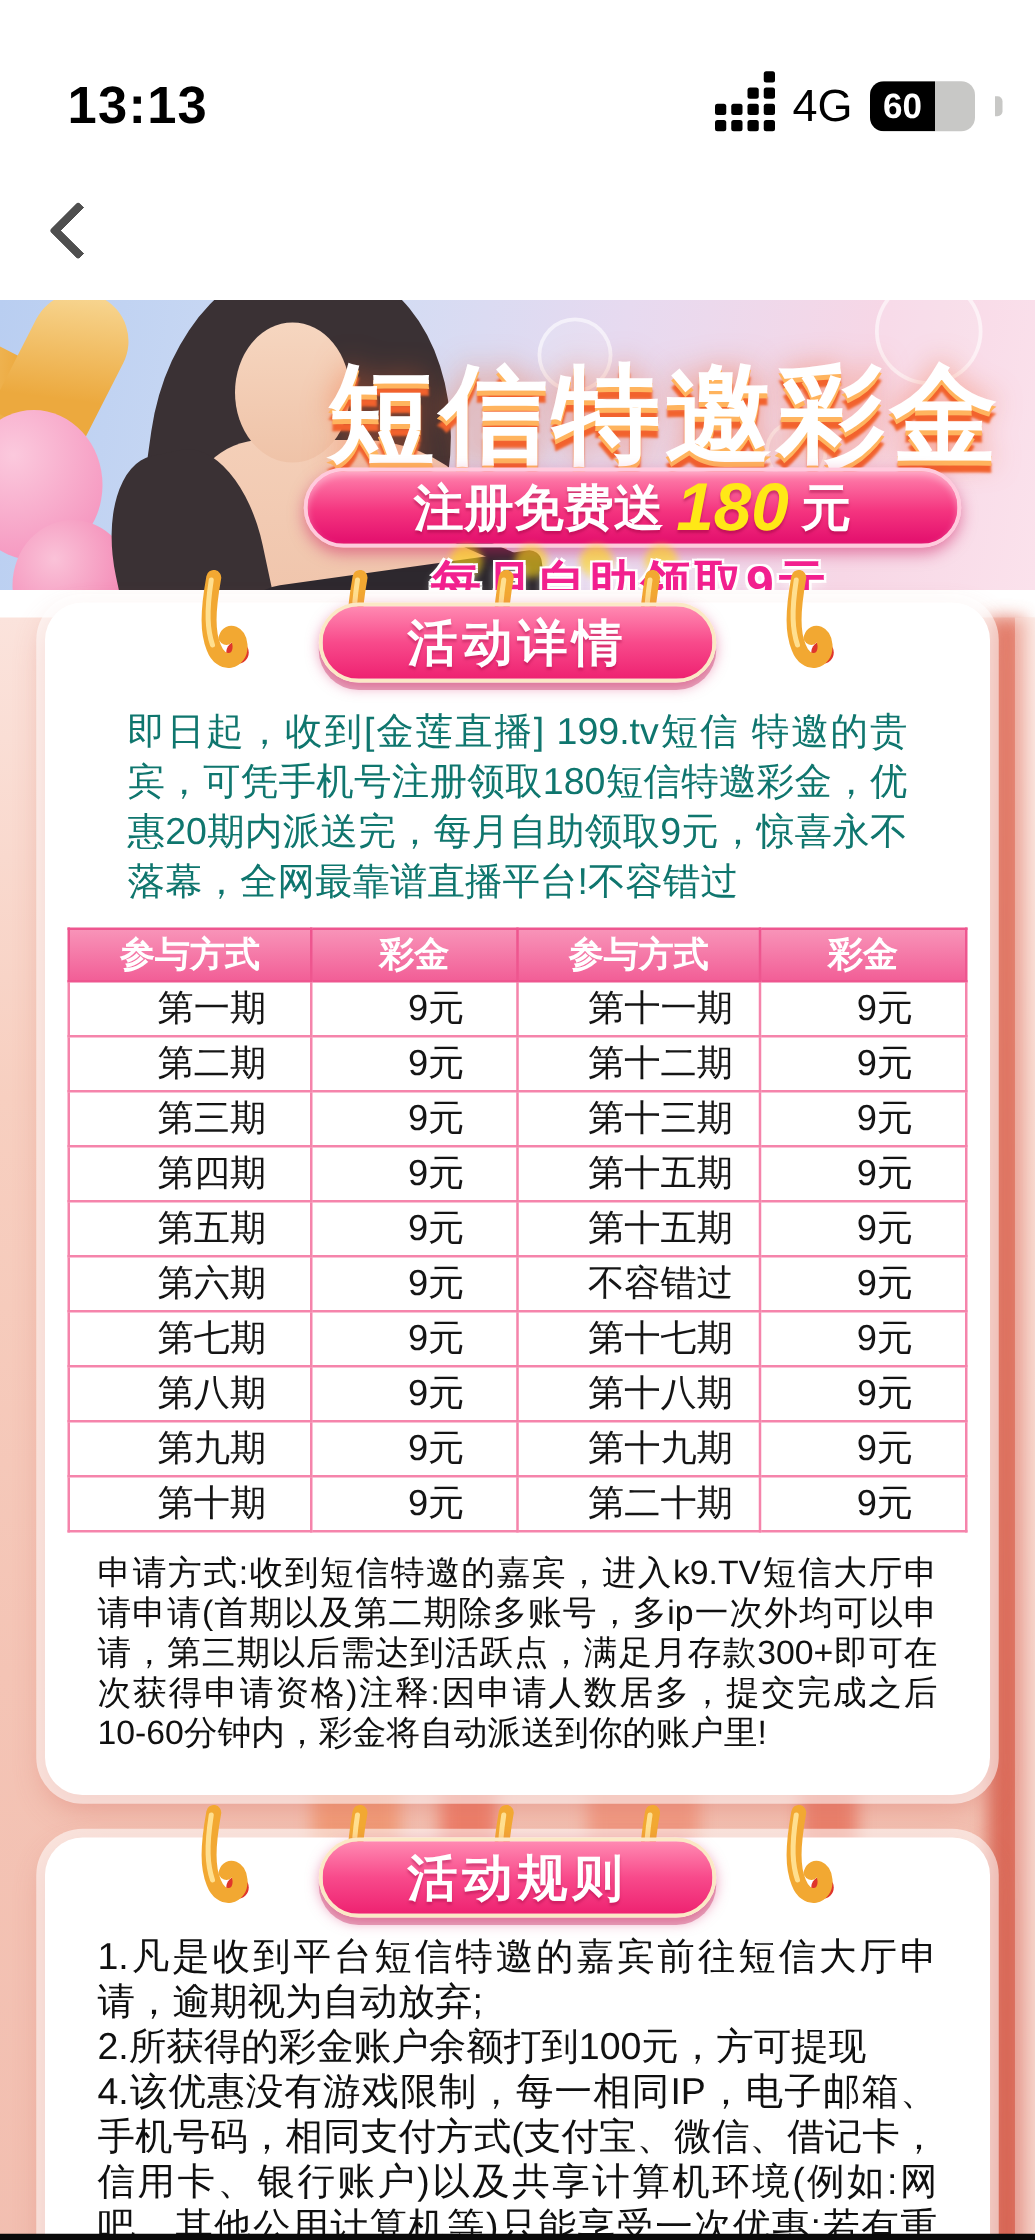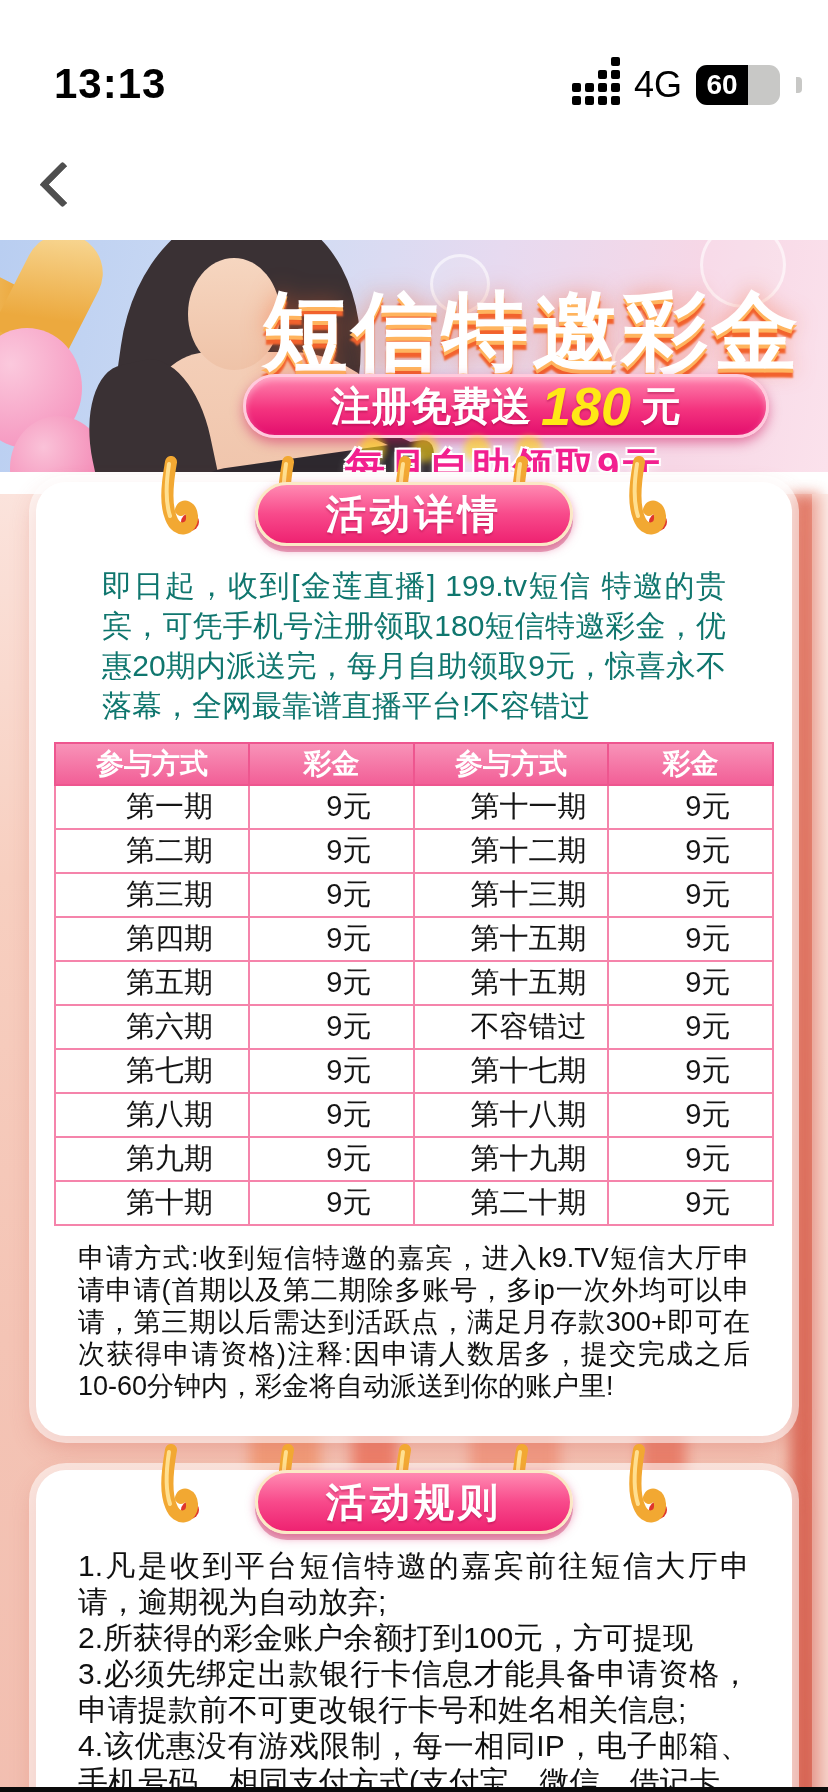--- a/index.html
+++ b/index.html
@@ -316,21 +316,20 @@
           <path d="M15 8 C 11 34 12 48 16 60" fill="none" stroke="#ffdf8f" stroke-width="4" stroke-linecap="round"></path>
         </svg>
 
       <div class="badge">
         <span>活动规则</span>
       </div>
 
       <div class="rules">
         <p>1.凡是收到平台短信特邀的嘉宾前往短信大厅申请，逾期视为自动放弃;</p>
         <p>2.所获得的彩金账户余额打到100元，方可提现</p>
-        <p>3.必须先绑定出款银行卡信息才能具备申请资格，申请提款前不可更改银行卡号和姓名相关信息;</p>
         <p>4.该优惠没有游戏限制，每一相同IP，电子邮箱、手机号码，相同支付方式(支付宝、微信、借记卡，信用卡、银行账户)以及共享计算机环境(例如:网吧，其他公用计算机等)只能享受一次优惠;若有重复申请账号行为，公司保留取消或收回优惠活动彩金的权利</p>
 
       </div>
     </div>
   </div>
 
   <div class="bottom-bar"></div>
 </div>
 
 </body></html>

